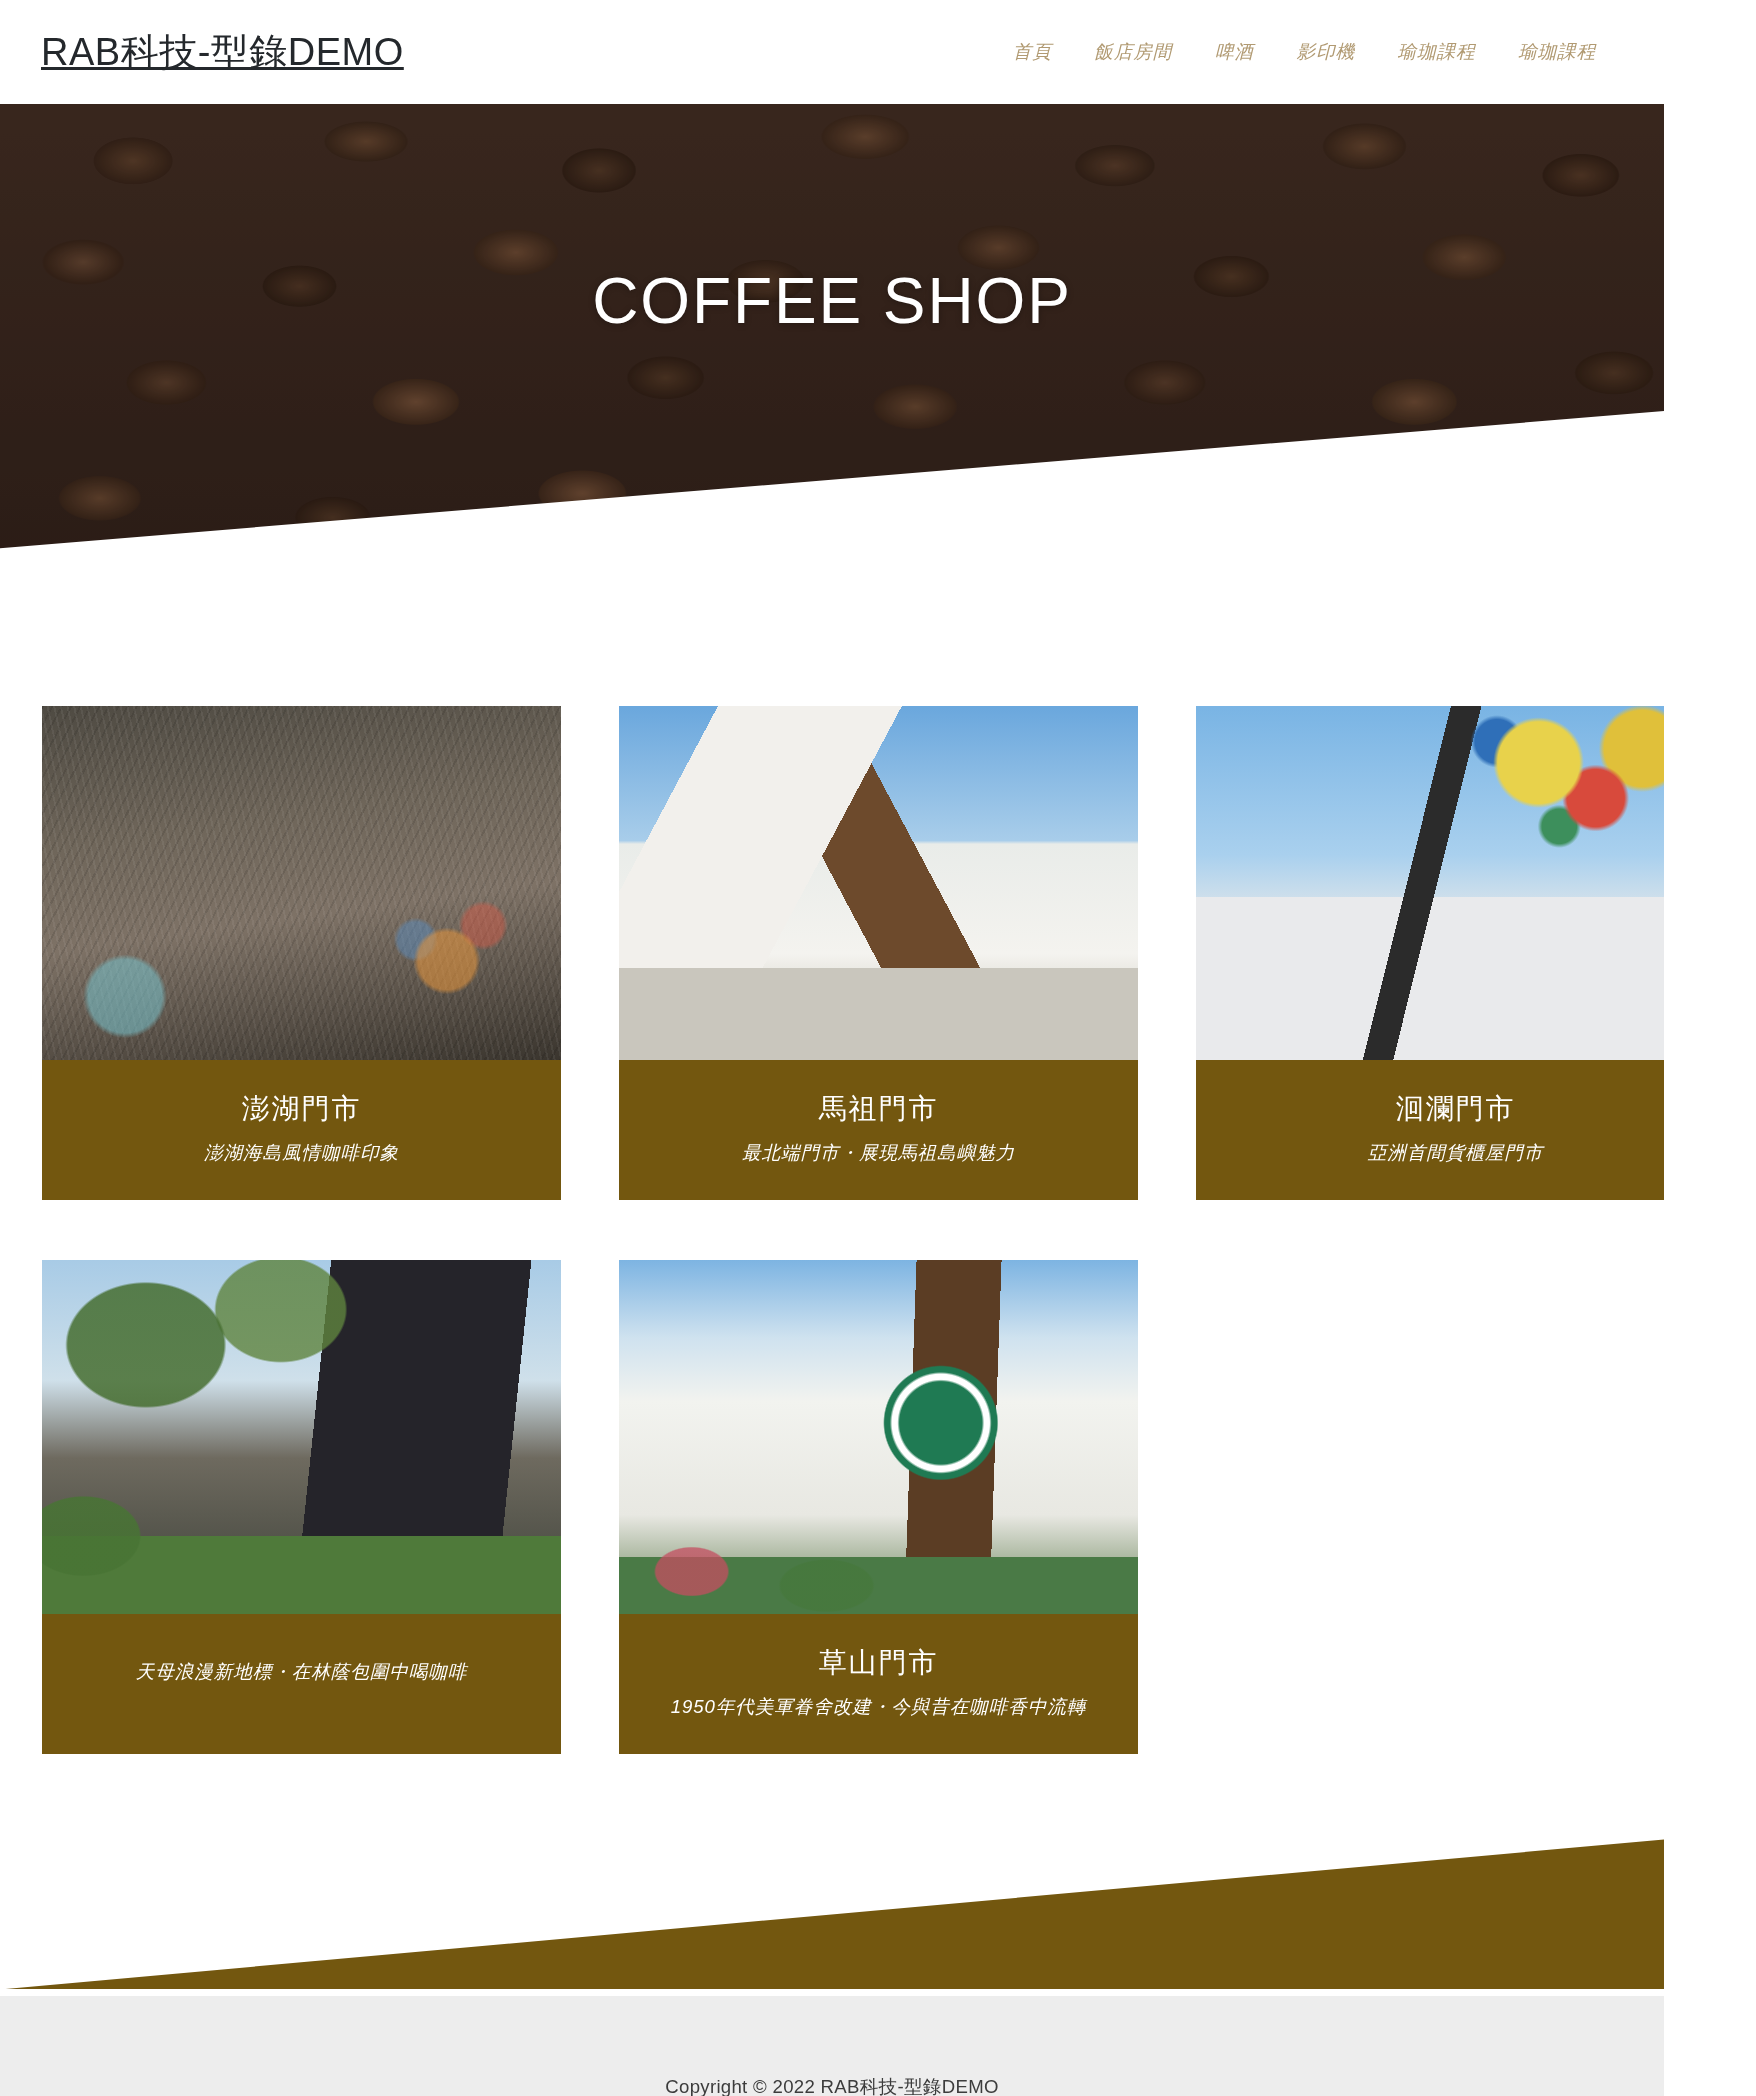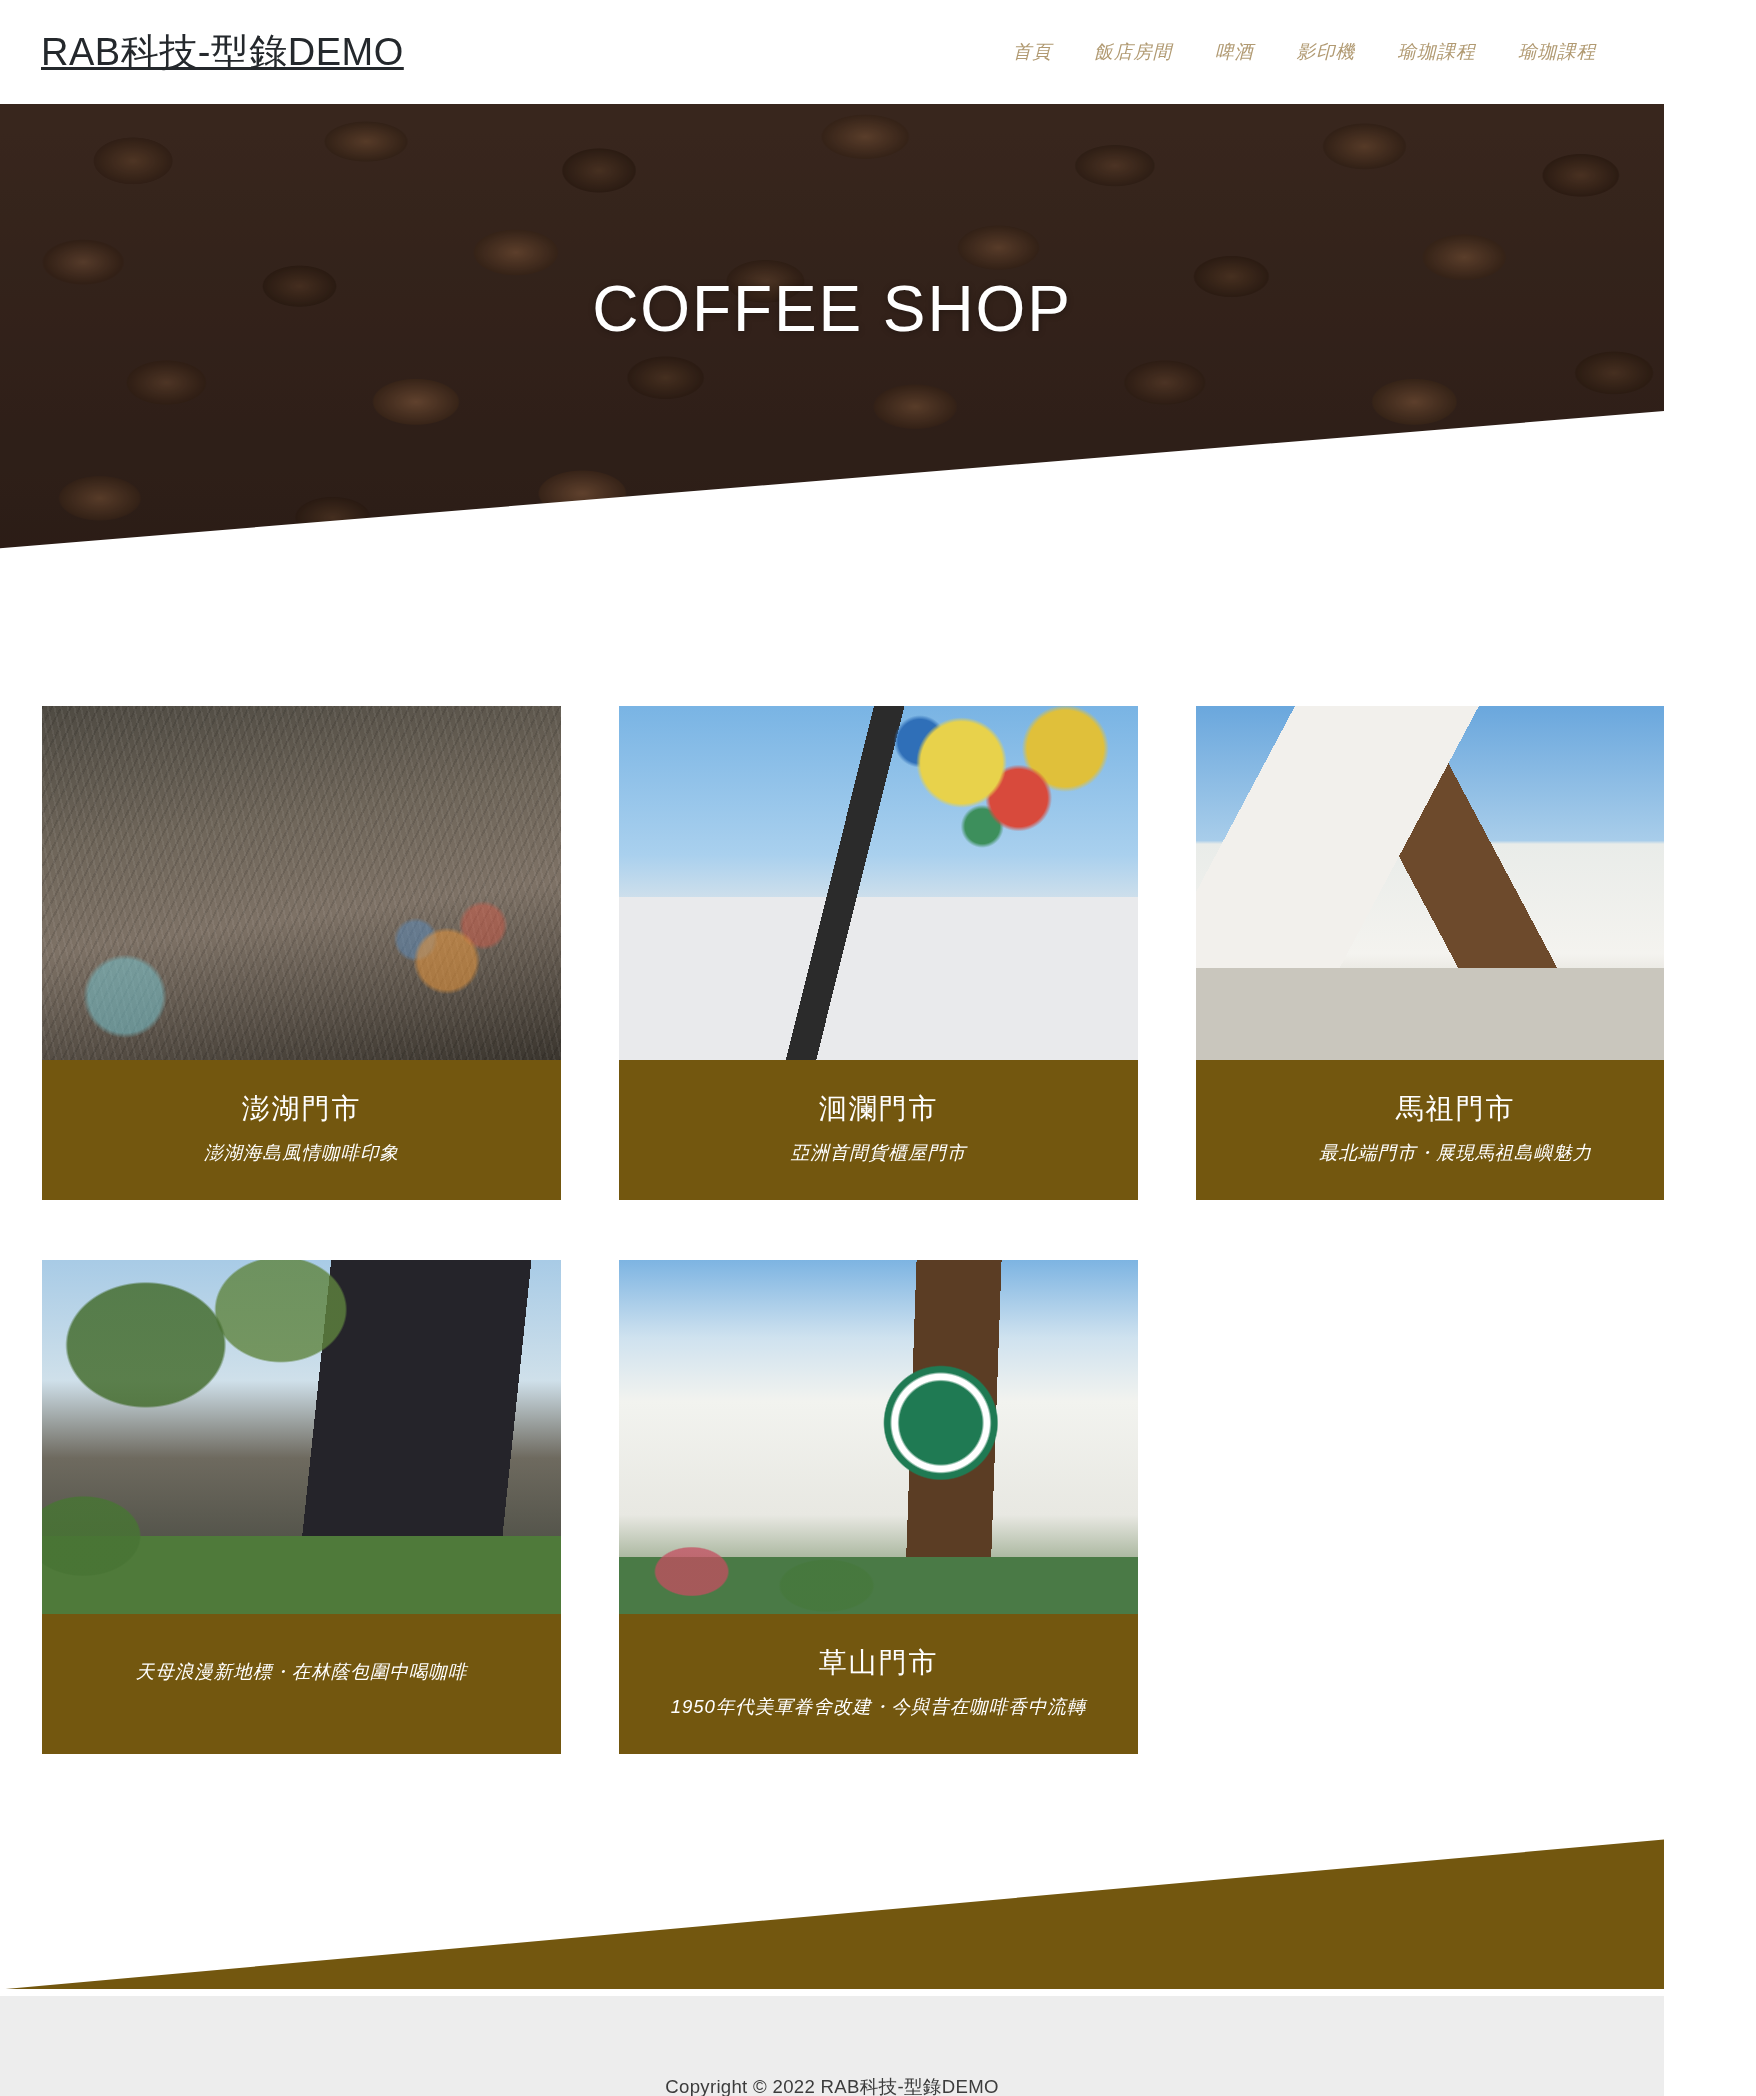--- a/index.html
+++ b/index.html
@@ -101,21 +101,21 @@
     filter: saturate(0.95) brightness(0.88);
   }
   .hero-overlay {
     position: absolute;
     inset: 0;
     background: rgba(40, 28, 20, 0.30);
   }
   .hero-title {
     position: absolute;
     left: 0; right: 0;
-    top: 174px;
+    top: 166px;
     text-align: center;
     color: #ffffff;
     font-size: 64px;
     font-weight: 300;
     letter-spacing: 1.9px;
     line-height: 1;
     text-shadow: 0 0.9px 7.4px rgba(0,0,0,0.30);
   }
   
   .hero-slant {
@@ -278,32 +278,32 @@
 
       <article class="shop-card">
         <div class="card-photo photo-penghu"></div>
         <div class="card-body">
           <h2 class="card-title">澎湖門市</h2>
           <p class="card-subtitle">澎湖海島風情咖啡印象</p>
         </div>
       </article>
 
       <article class="shop-card">
+        <div class="card-photo photo-matsu"></div>
+        <div class="card-body">
+          <h2 class="card-title">馬祖門市</h2>
+          <p class="card-subtitle">最北端門市・展現馬祖島嶼魅力</p>
+        </div>
+      </article>
+
+      <article class="shop-card">
         <div class="card-photo photo-hualien"></div>
         <div class="card-body">
           <h2 class="card-title">洄瀾門市</h2>
           <p class="card-subtitle">亞洲首間貨櫃屋門市</p>
-        </div>
-      </article>
-
-      <article class="shop-card">
-        <div class="card-photo photo-matsu"></div>
-        <div class="card-body">
-          <h2 class="card-title">馬祖門市</h2>
-          <p class="card-subtitle">最北端門市・展現馬祖島嶼魅力</p>
         </div>
       </article>
 
       <article class="shop-card">
         <div class="card-photo photo-tianyu"></div>
         <div class="card-body">
           <p class="card-subtitle">天母浪漫新地標・在林蔭包圍中喝咖啡</p>
         </div>
       </article>
 

